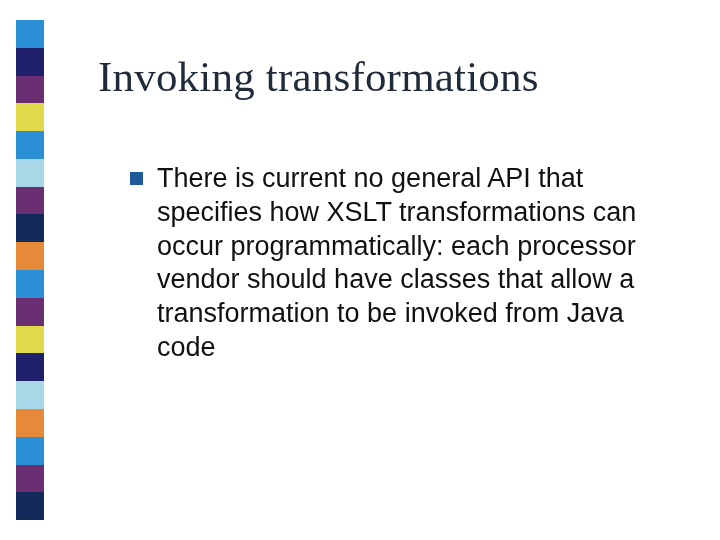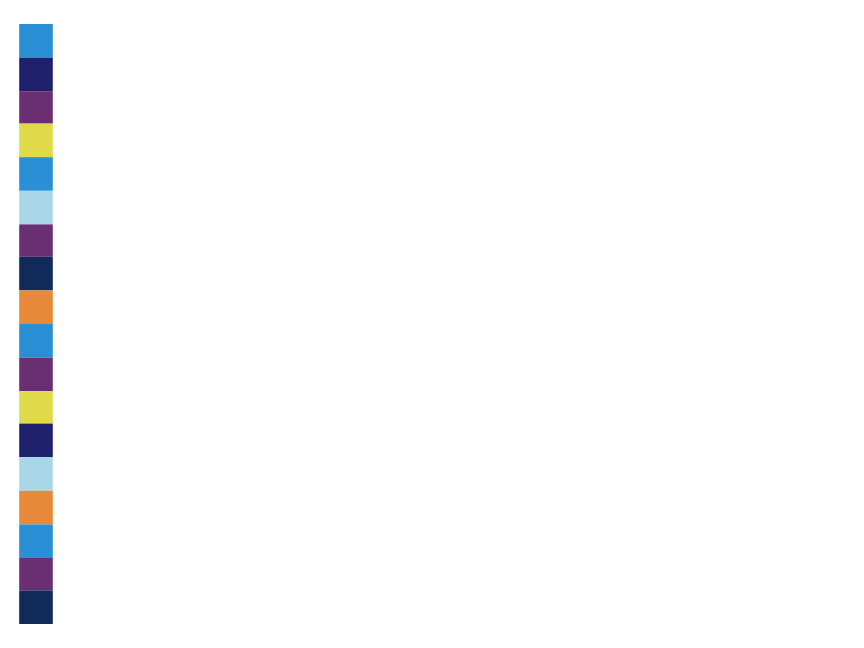--- a/index.html
+++ b/index.html
@@ -86,15 +86,20 @@
       <div style="background: rgb(106, 46, 114);"></div>
       <div style="background: rgb(224, 217, 74);"></div>
       <div style="background: rgb(30, 32, 107);"></div>
       <div style="background: rgb(168, 216, 232);"></div>
       <div style="background: rgb(230, 138, 58);"></div>
       <div style="background: rgb(43, 143, 214);"></div>
       <div style="background: rgb(106, 46, 114);"></div>
       <div style="background: rgb(17, 42, 90);"></div>
     </div>
 
+  <div class="title">Invoking transformations</div>
 
+  <div class="body">
+    <div class="bullet"></div>
+    <div class="body-text">There is current no general API that specifies how XSLT transformations can occur programmatically: each processor vendor should have classes that allow a transformation to be invoked from Java code</div>
+  </div>
 
 </div>
 
 </body></html>

